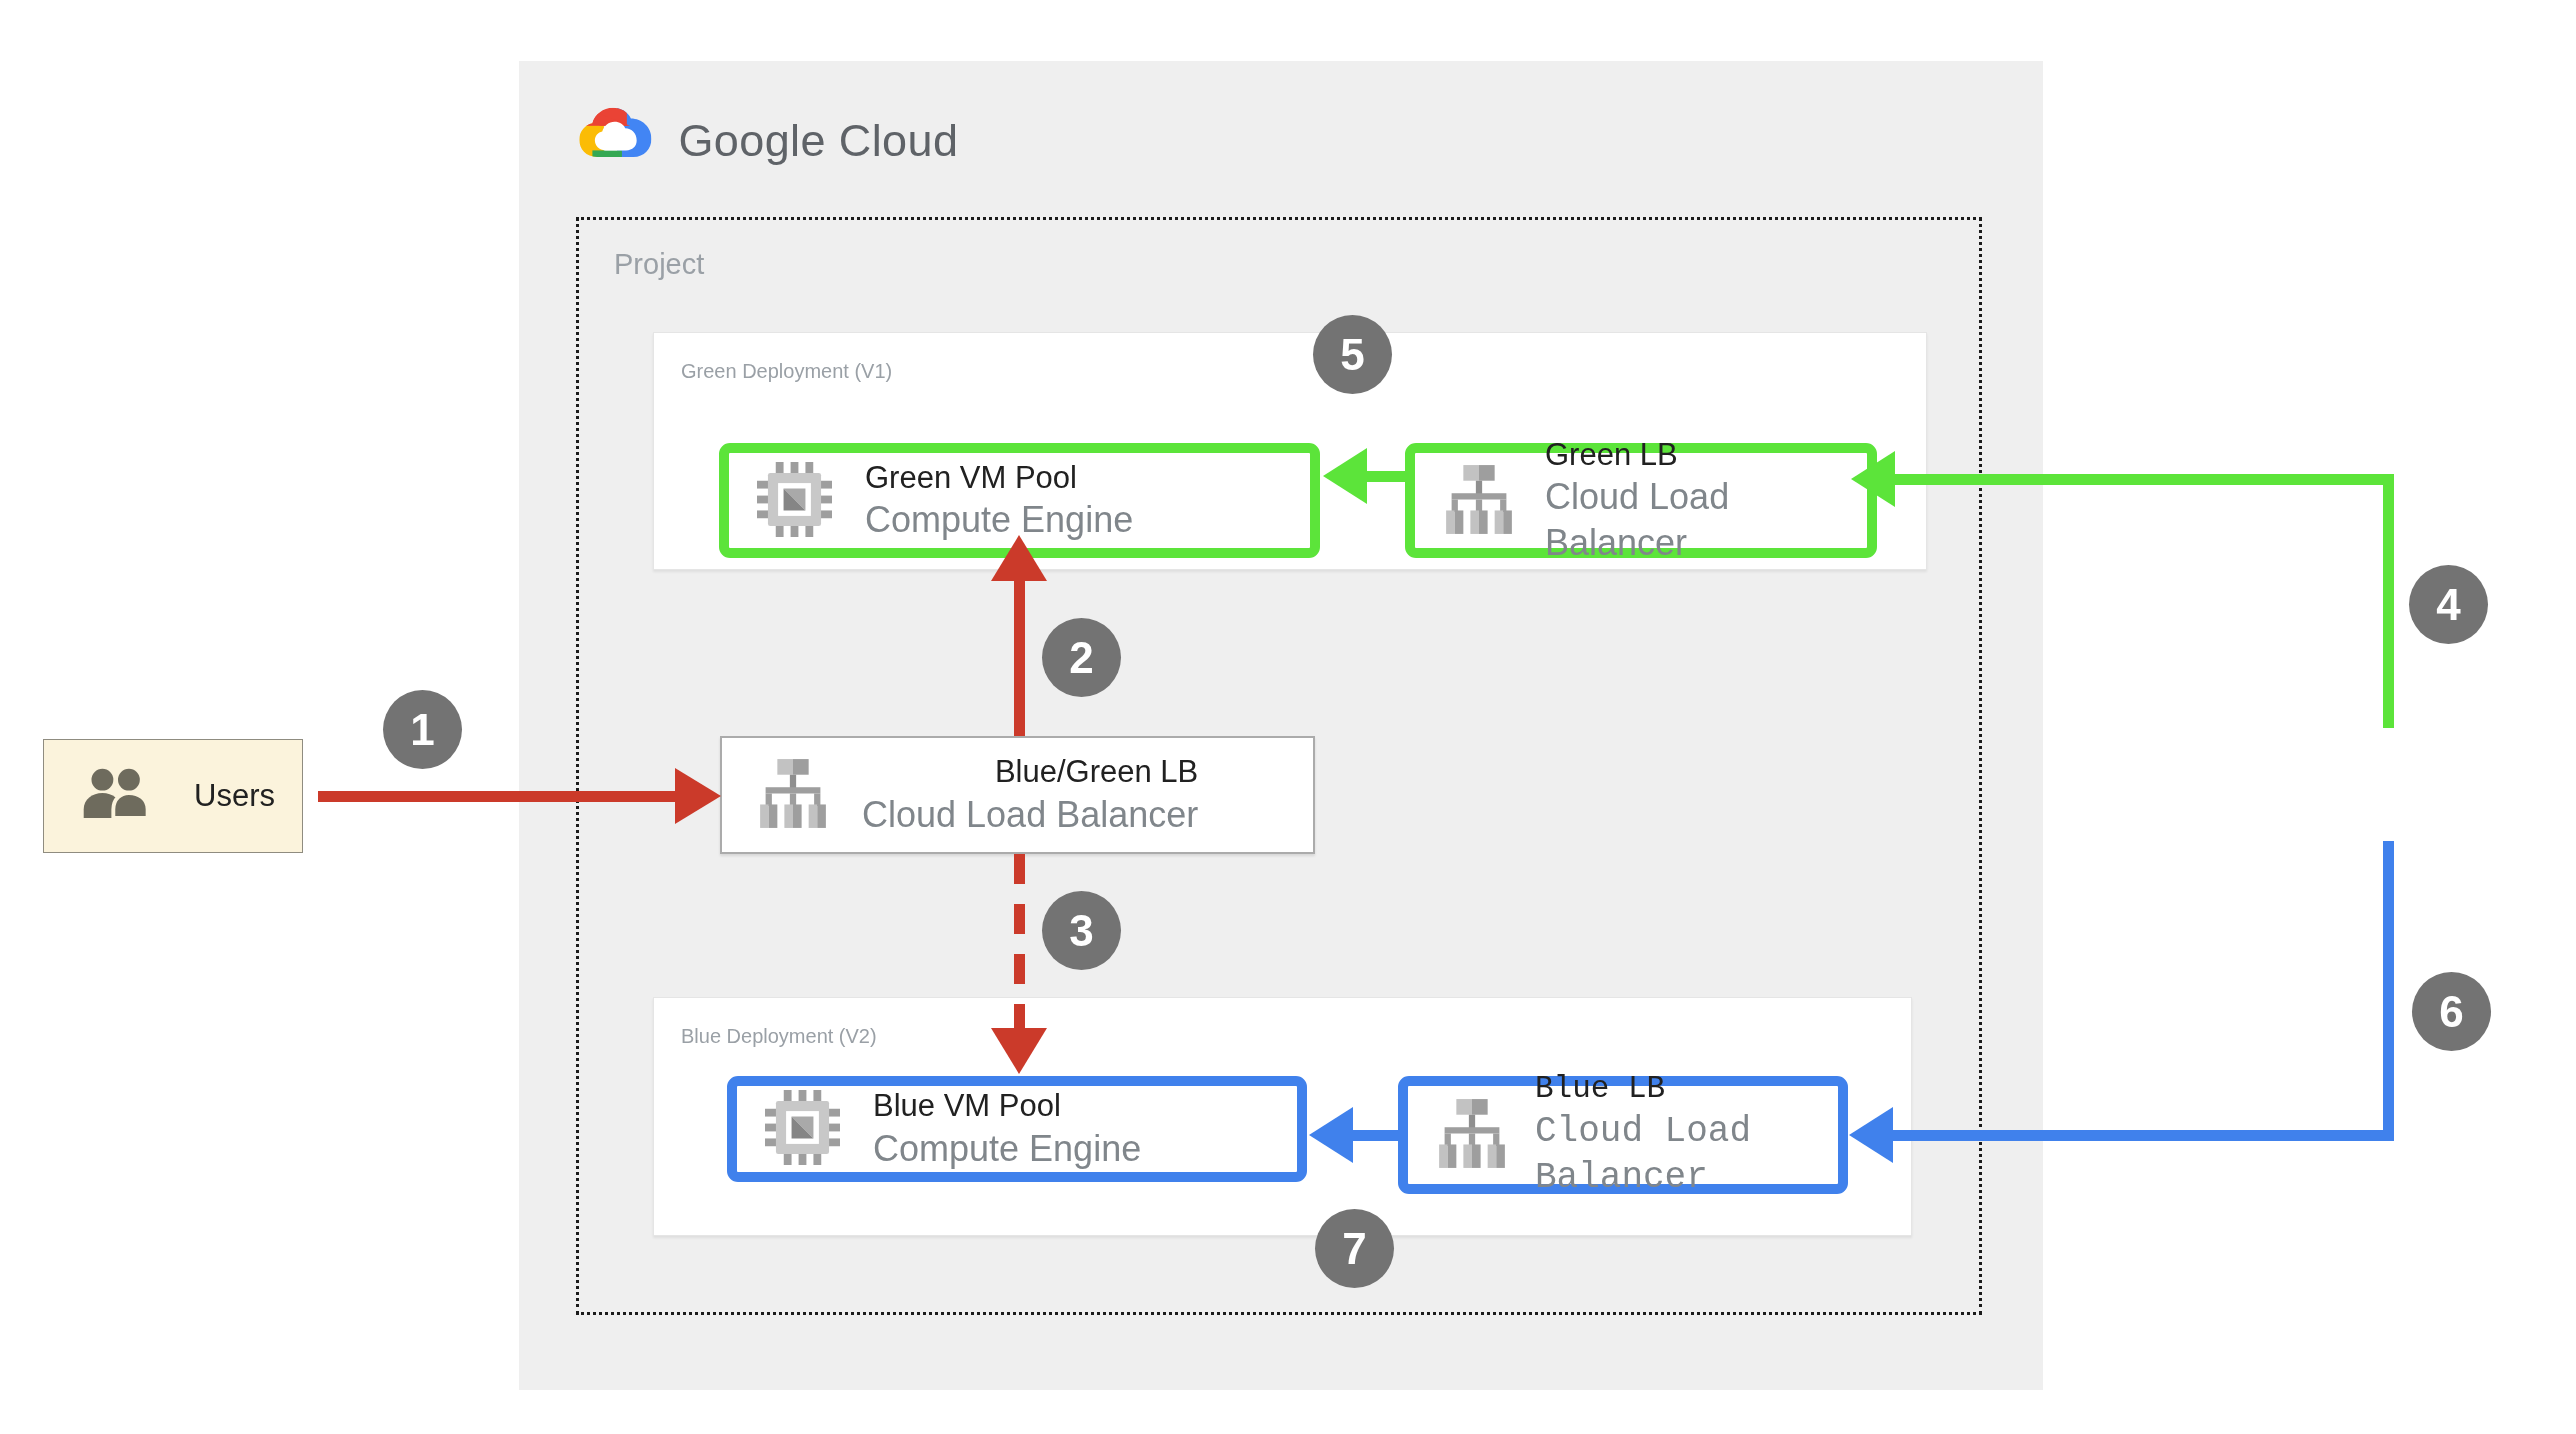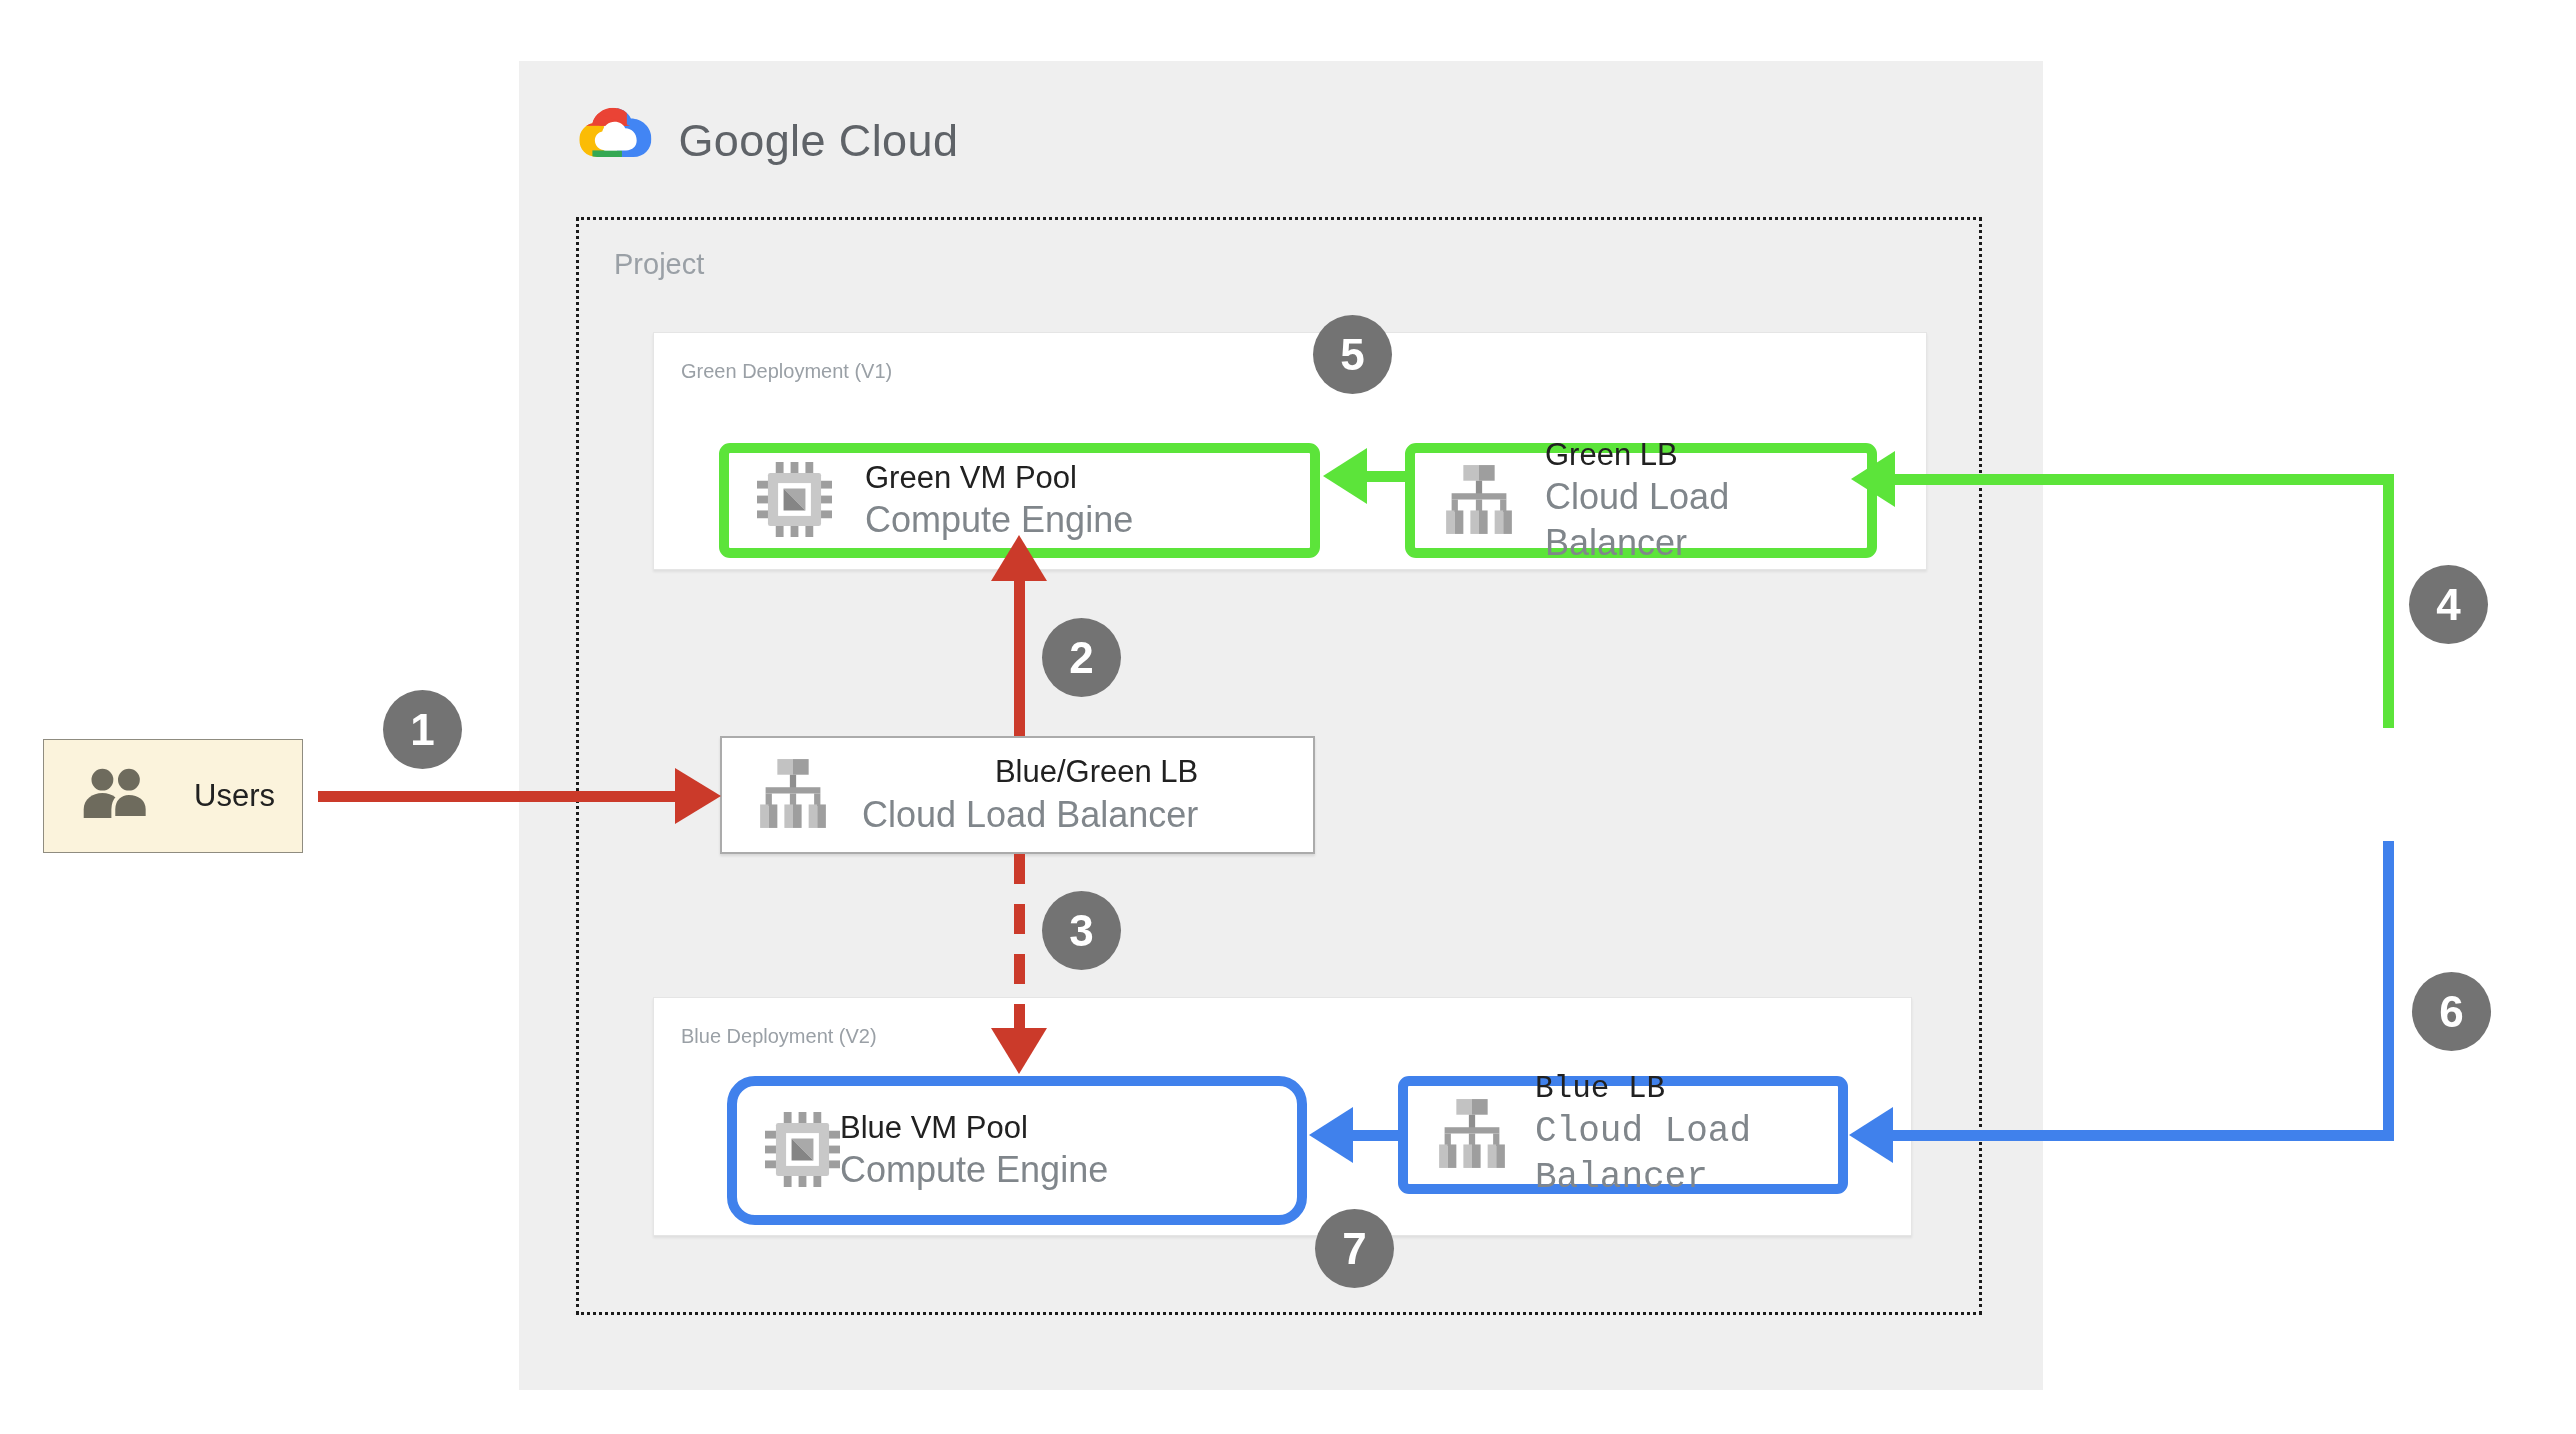--- a/index.html
+++ b/index.html
@@ -22,21 +22,21 @@
   .node{position:absolute;background:#ffffff;box-sizing:border-box;display:flex;align-items:center;z-index:4;}
   .node .txt{display:flex;flex-direction:column;justify-content:center;line-height:1.28;}
   .node-title{font-size:31px;color:#212121;font-weight:500;}
   .node-sub{font-size:36px;color:#80868B;font-weight:400;}
   .node-green{border:10.2px solid #5CE43A;border-radius:11px;margin-top:24px;}
   .node-blue{border:10.2px solid #4081EC;border-radius:11px;}
   .node-plain{border:2.4px solid #ABABAB;box-shadow:0 1.6px 2.4px rgba(0,0,0,0.10);}
   .n-green-vm{left:719px;top:419px;width:601px;height:115px;padding-left:28px;gap:33px;}
   .n-green-lb{left:1405px;top:419px;width:472px;height:115px;padding-left:28px;gap:30px;}
   .n-bluegreen-lb{left:720px;top:736px;width:595px;height:118px;padding-left:35px;gap:33px;text-align:right;}
-  .n-blue-vm{left:727px;top:1076px;width:580px;height:149px;padding-left:28px;border-radius:28px;}
+  .n-blue-vm{left:727px;top:1076px;width:580px;height:106px;padding-left:28px;gap:33px;}
   .n-blue-lb{left:1398px;top:1076px;width:450px;height:118px;padding-left:28px;gap:27px;font-family:Liberation Mono, monospace;}
 
   .actor{position:absolute;background:#FBF3DC;border:1.6px solid #8F8C80;box-sizing:border-box;display:flex;align-items:center;z-index:4;}
   .a-users{left:43px;top:739px;width:260px;height:114px;padding-left:33px;gap:35px;}
   .a-qa{left:2247px;top:728px;width:282px;height:114px;padding-left:36px;gap:38px;}
   .actor-label{font-size:31px;color:#212121;}
 
   
   .line{position:absolute;z-index:5;}
   .red{background:#CB3A2A;}

